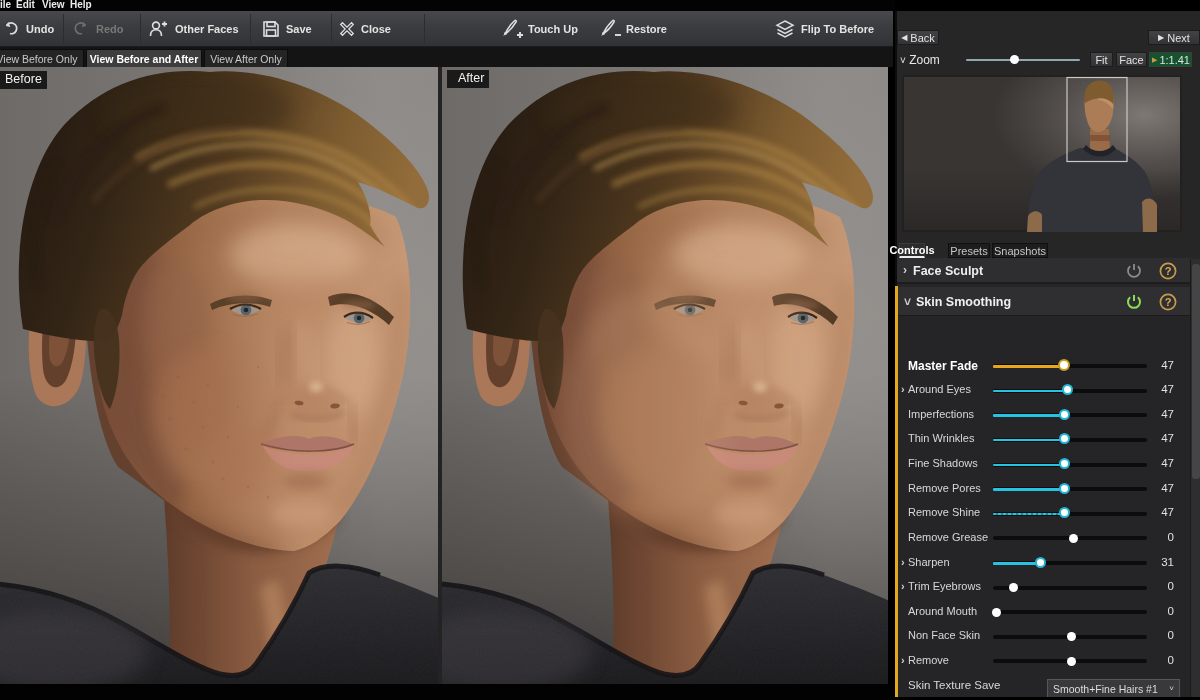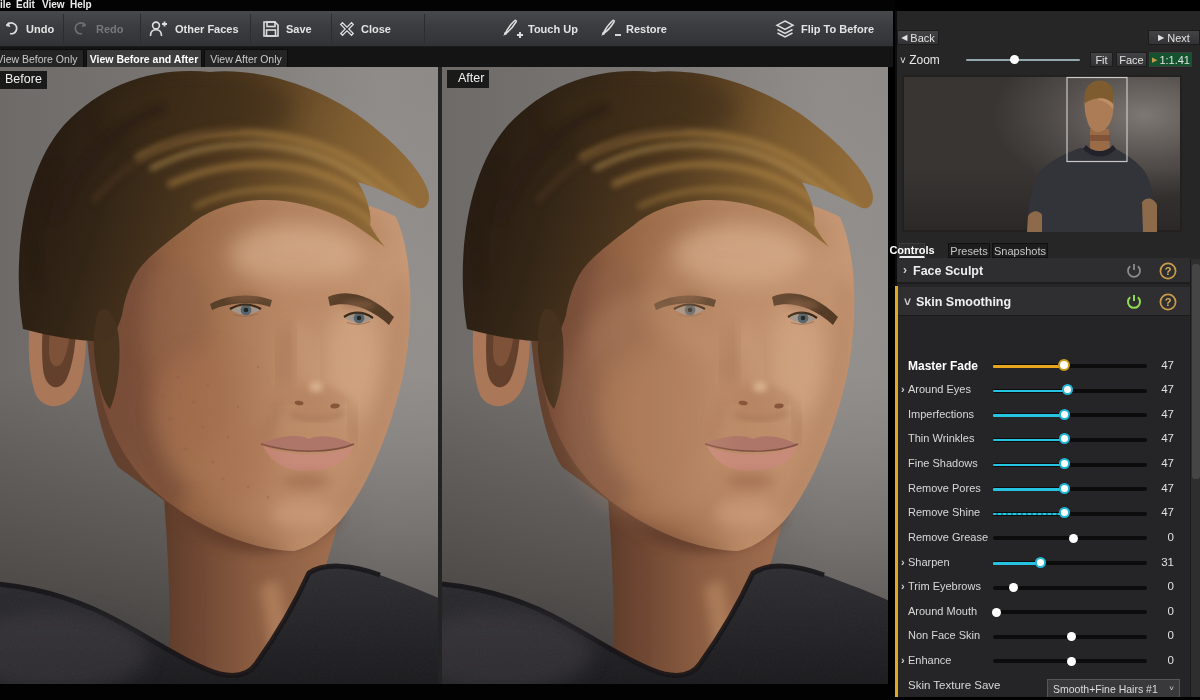--- a/index.html
+++ b/index.html
@@ -298,21 +298,21 @@
         <span class="val">0</span>
       </div>
     <div class="srow" style="top:624.3px">
         <span class="lbl">Non Face Skin</span>
         <div class="track" style="left:95px;width:154px"></div>
         <div class="knob" style="left:168.5px;top:8px;width:9px;height:9px"></div>
         <span class="val">0</span>
       </div>
     <div class="srow" style="top:648.9px">
         <span class="chv">›</span>
-        <span class="lbl">Enhance</span>
+        <span class="lbl">Remove</span>
         <div class="track" style="left:95px;width:154px"></div>
         <div class="knob" style="left:168.5px;top:8px;width:9px;height:9px"></div>
         <span class="val">0</span>
       </div>
     <div class="abs" style="left:13px;top:679px;font-size:11.5px;color:#d6d6d6">Skin Texture Save</div>
     <div class="abs" style="left:152px;top:679px;width:133px;height:19px;background:#39393b;border:1px solid #565658;color:#dcdcdc;font-size:10.5px;display:flex;align-items:center;justify-content:space-between;padding:0 5px">
       <span>Smooth+Fine Hairs #1</span>
         <span style="font-size:8px">˅</span>
     </div>
     <div class="abs" style="left:295px;top:259px;width:10px;height:441px;background:#2e2e2e;border-left:1px solid #1a1a1a">

